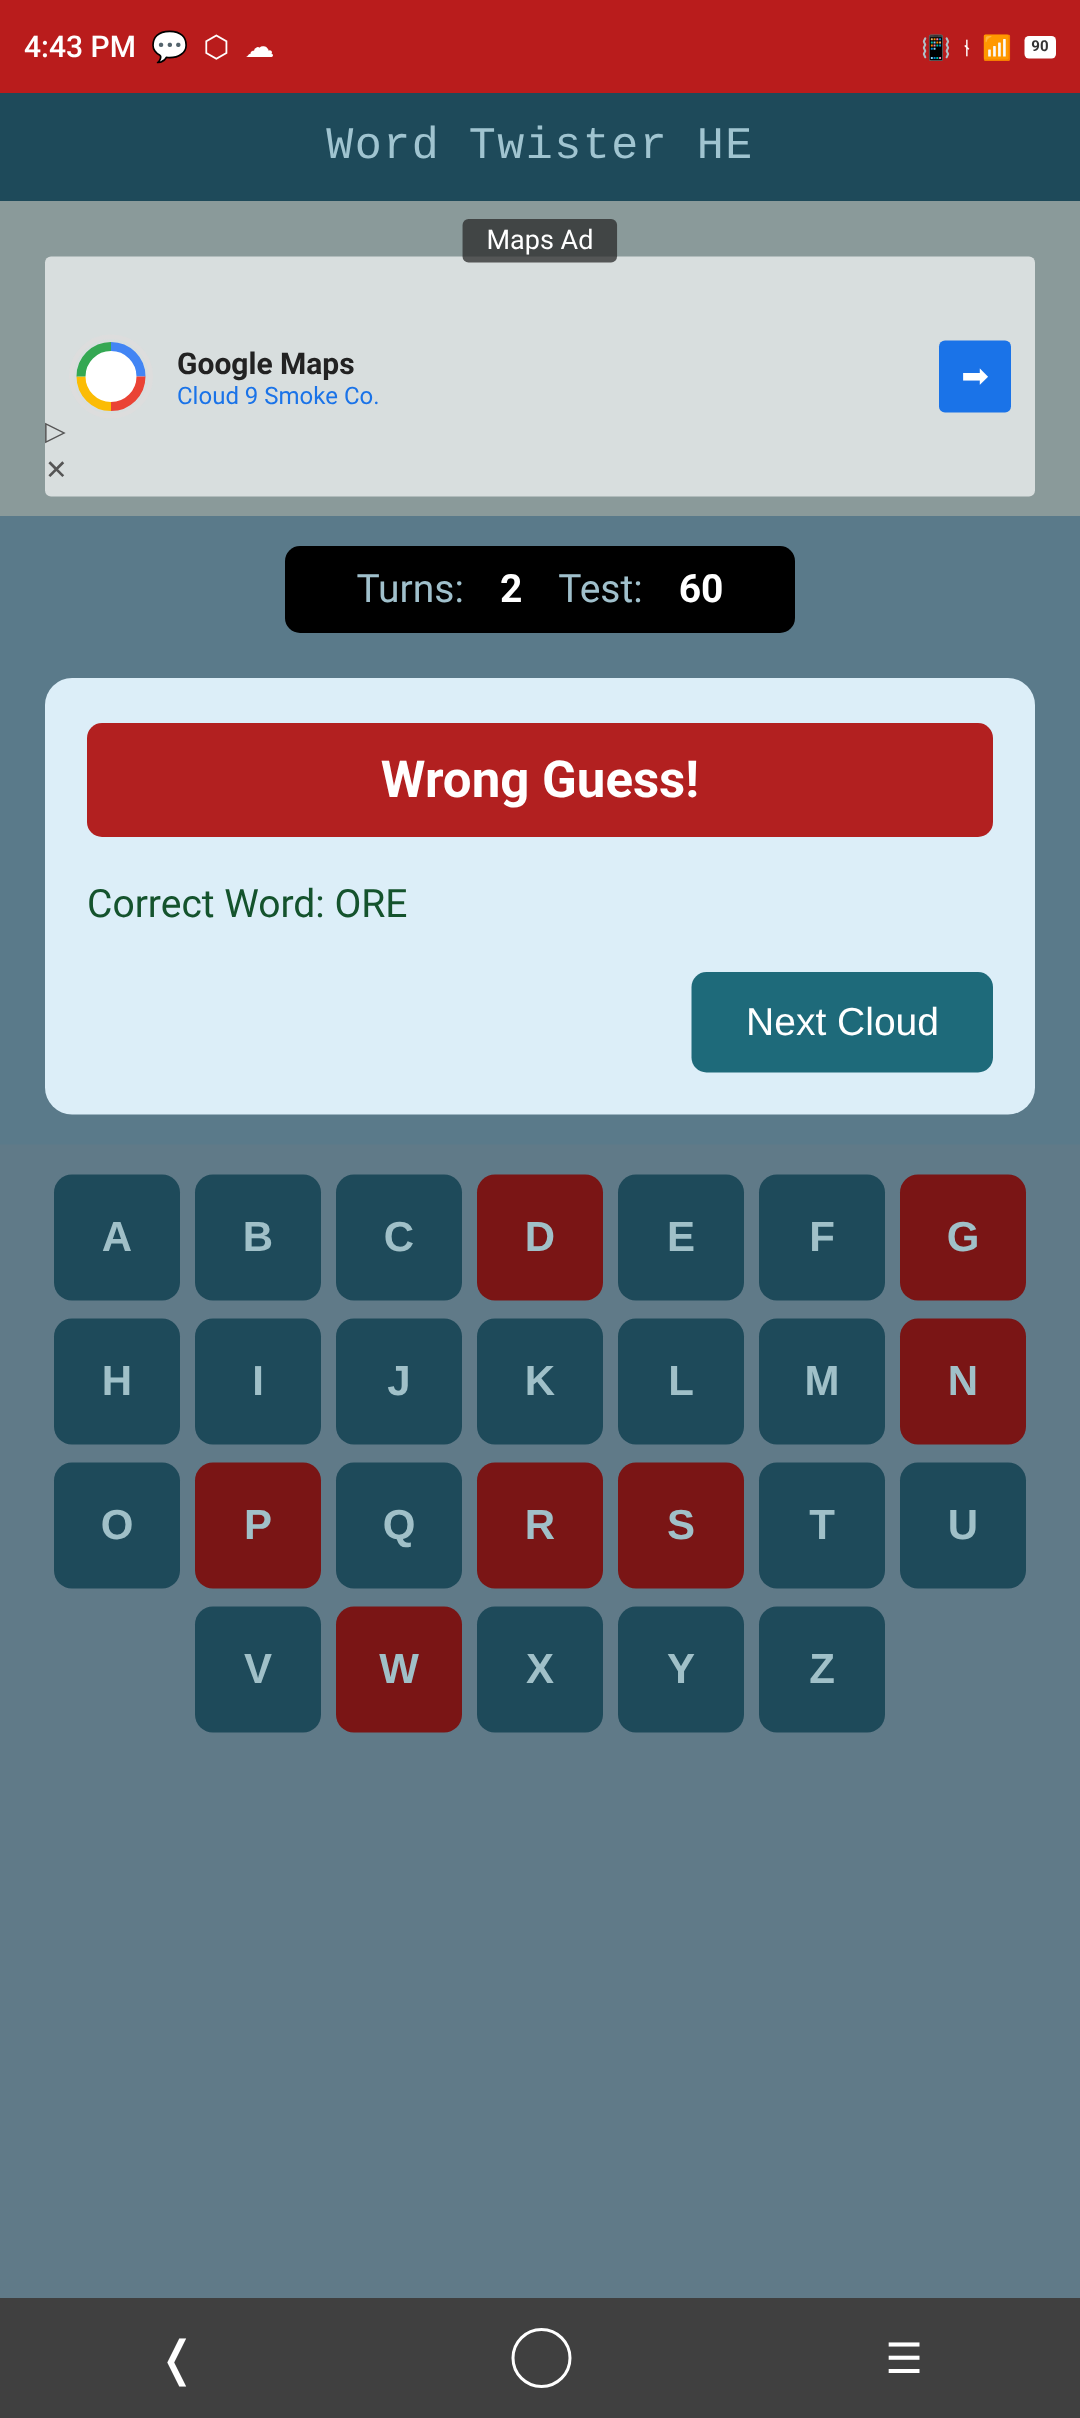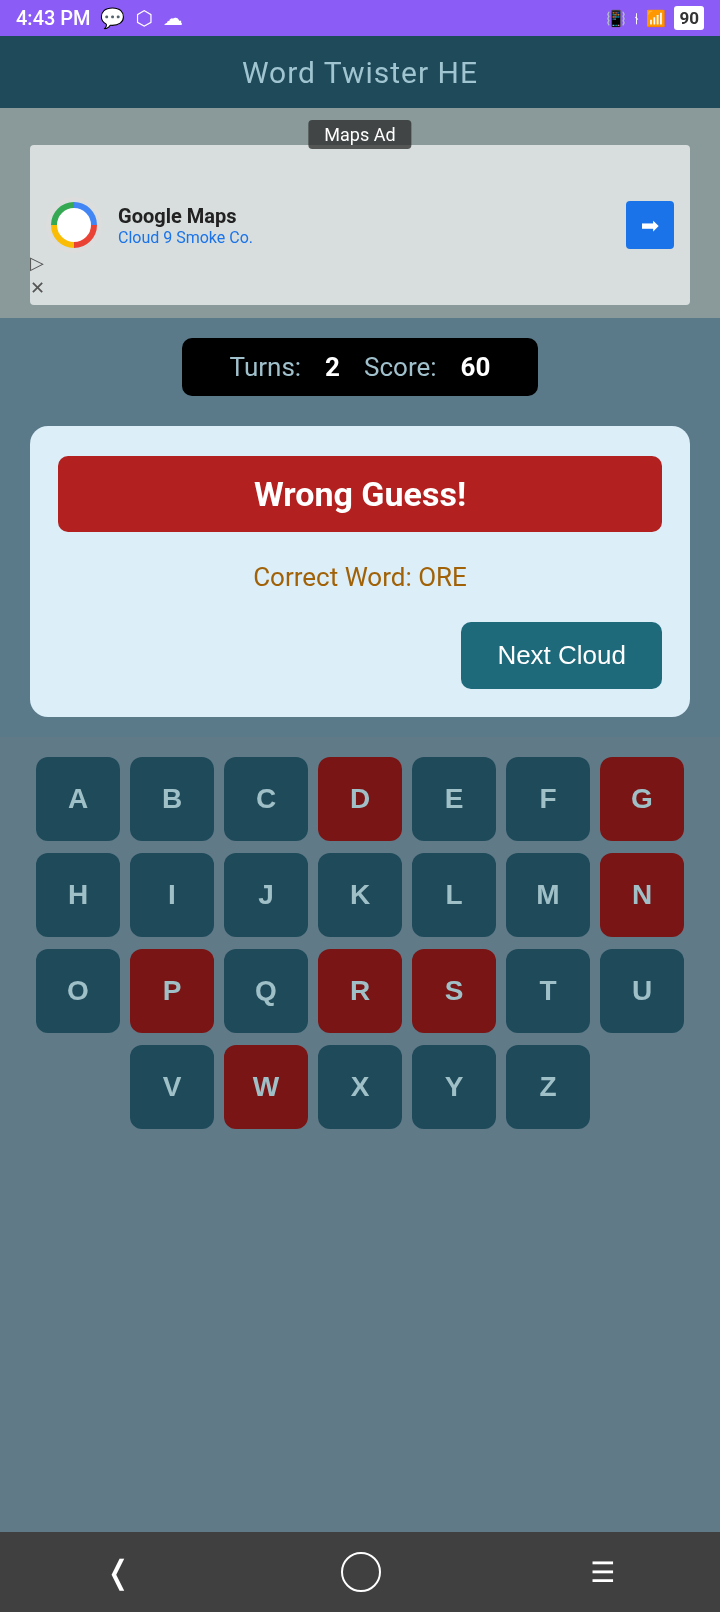--- a/index.html
+++ b/index.html
@@ -10,22 +10,22 @@
       background-color: #5a7a8a;
       font-family: 'Roboto', Arial, sans-serif;
       display: flex;
       flex-direction: column;
       align-items: stretch;
       overflow: hidden;
     }
 
     
     .status-bar {
-      background-color: #8b5cf6;
-      height: 36px;
+      background-color: #b91c1c;
+      height: 62px;
       display: flex;
       align-items: center;
       justify-content: space-between;
       padding: 0 16px;
     }
     .status-bar-left {
       display: flex;
       align-items: center;
       gap: 10px;
       color: white;
@@ -37,33 +37,34 @@
       align-items: center;
       gap: 8px;
       color: white;
       font-size: 16px;
     }
     .battery-icon {
       display: inline-flex;
       align-items: center;
       background: white;
       color: #333;
-      font-size: 17px;
+      font-size: 10px;
       font-weight: bold;
       padding: 2px 5px;
       border-radius: 3px;
     }
 
     
     .app-header {
       background-color: #1e4a5a;
       height: 72px;
       display: flex;
       align-items: center;
       justify-content: center;
+      font-family: Liberation Mono, monospace;
     }
     .app-title {
       color: #a0c4d0;
       font-size: 30px;
       font-weight: 400;
       letter-spacing: 1px;
     }
 
     
     .ad-banner {
@@ -173,23 +174,23 @@
       border-radius: 10px;
       padding: 18px 0;
       text-align: center;
     }
     .wrong-guess-text {
       color: white;
       font-size: 34px;
       font-weight: bold;
     }
     .correct-word-text {
-      color: #a16207;
+      color: #14532d;
       font-size: 26px;
-      text-align: center;
+      text-align: left;
       padding: 10px 0;
     }
     .next-word-row {
       display: flex;
       justify-content: flex-end;
     }
     .next-word-btn {
       background-color: #1e6a7a;
       color: white;
       font-size: 26px;
@@ -305,21 +306,21 @@
   <div class="ad-controls">
     <span class="ad-control-icon">▷</span>
     <span class="ad-control-icon">✕</span>
   </div>
 </div>
 
 <div class="score-bar">
   <div class="score-box">
     <span>Turns:</span>
     <span class="val">2</span>
-    <span>Score:</span>
+    <span>Test:</span>
     <span class="val">60</span>
   </div>
 </div>
 
 <div class="dialog-container">
   <div class="dialog">
     <div class="wrong-guess-banner">
       <span class="wrong-guess-text">Wrong Guess!</span>
     </div>
     <div class="correct-word-text">Correct Word: ORE</div>

